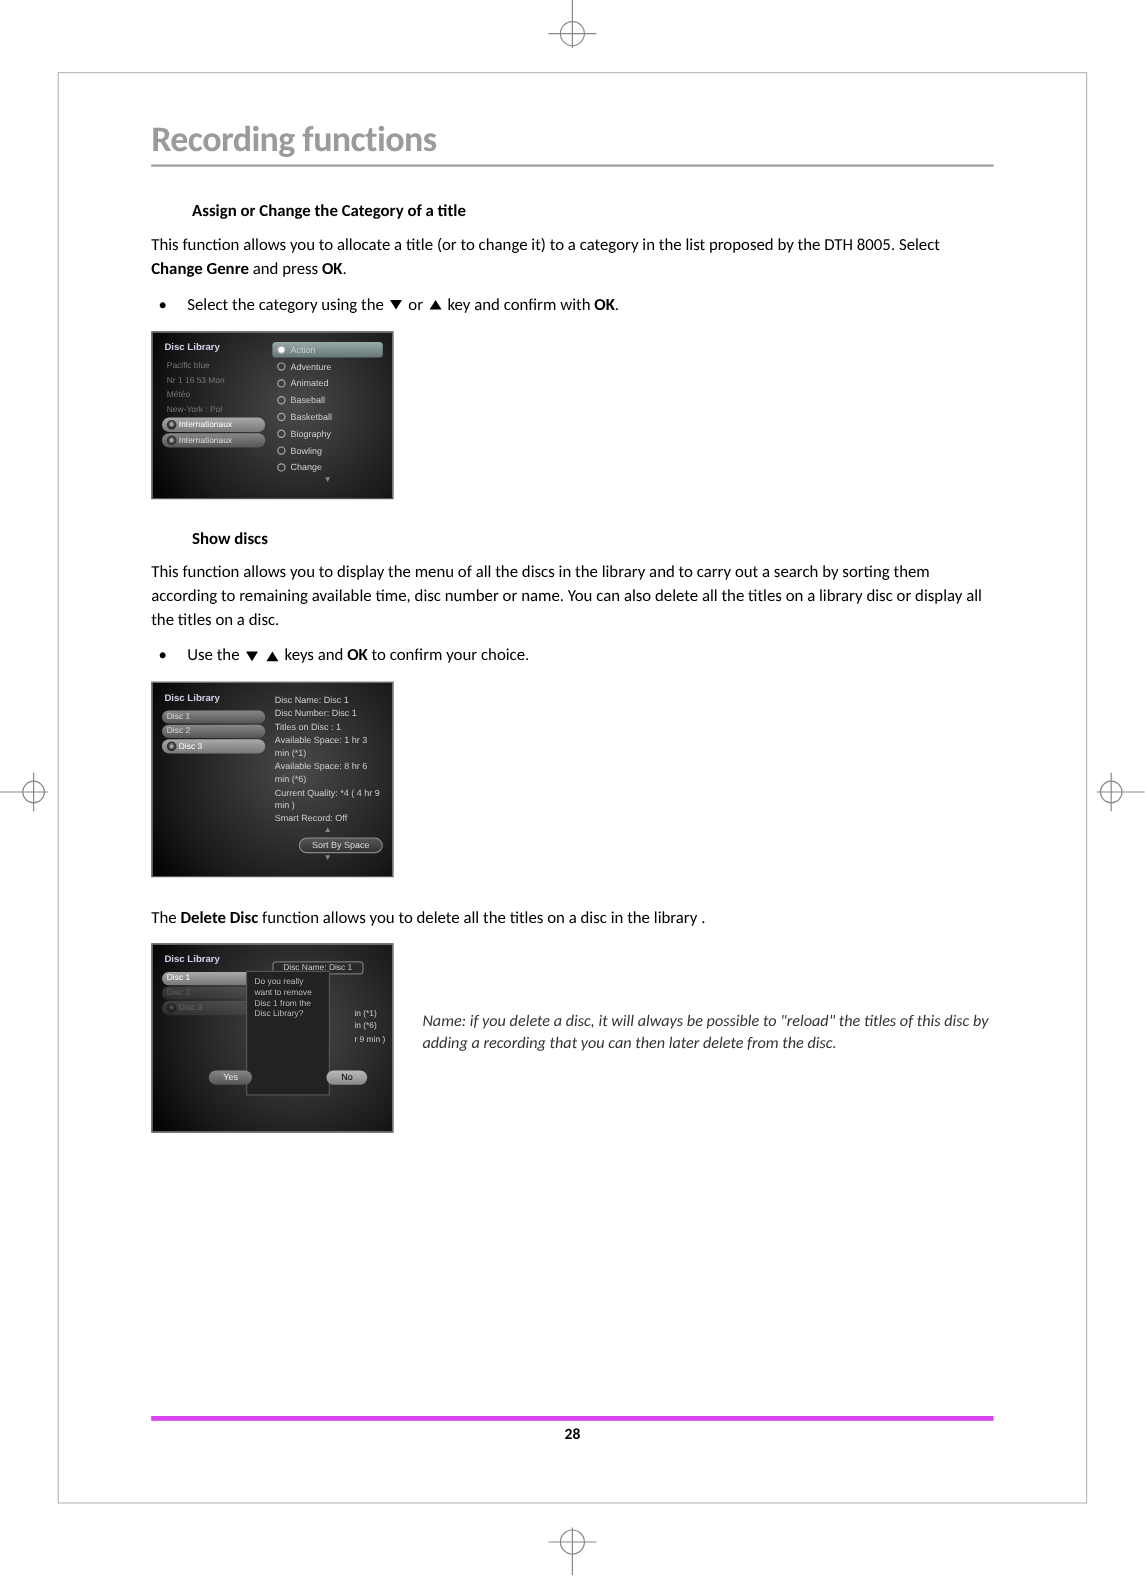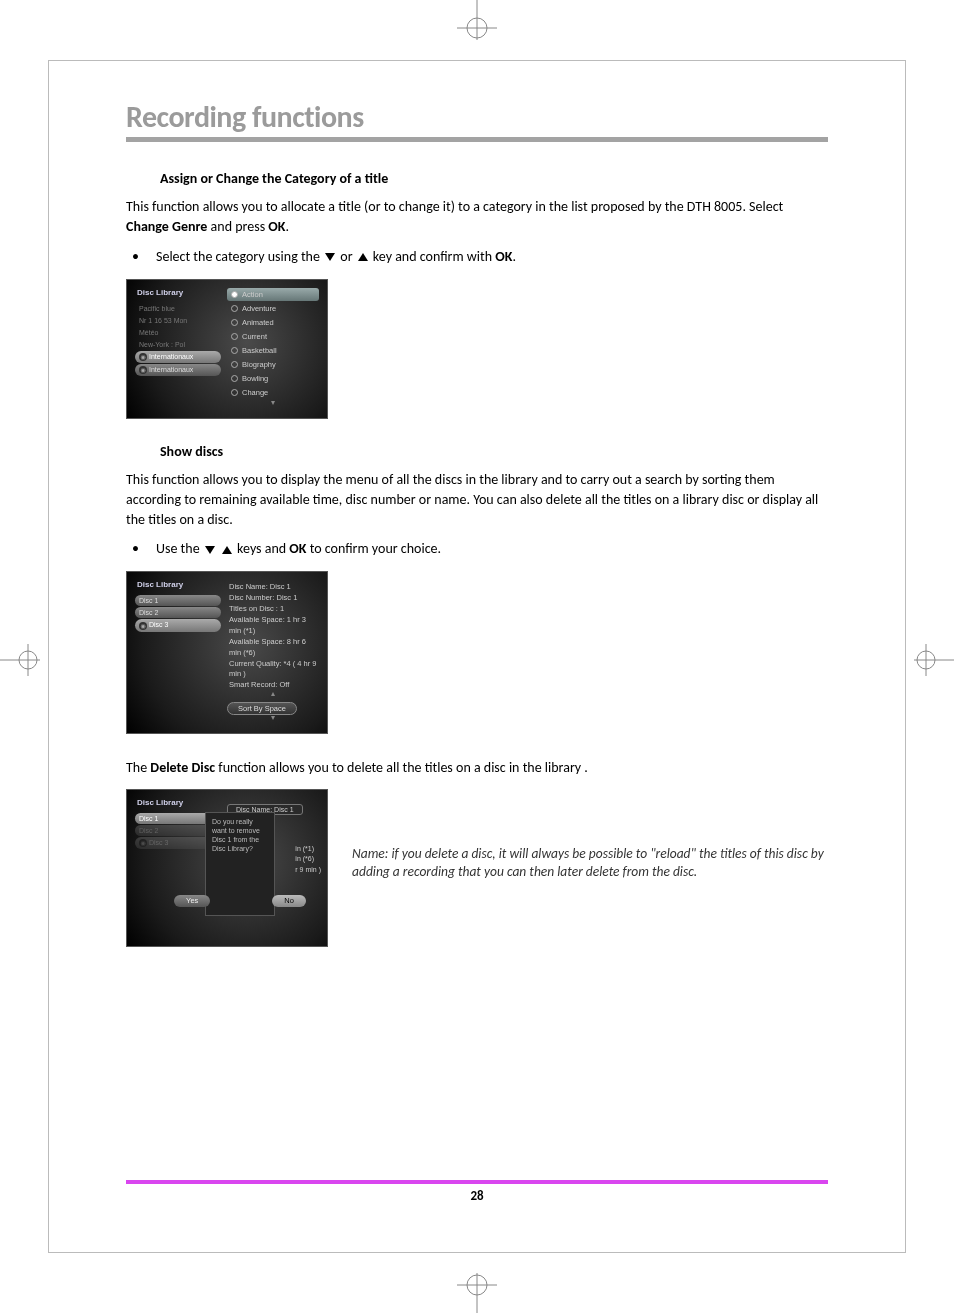--- a/index.html
+++ b/index.html
@@ -35,21 +35,21 @@
     left: 126px;
     right: 126px;
     top: 98px;
     bottom: 110px;
   }
   h1.page-title {
     font-size: 30px;
     font-weight: 800;
     color: #9b9b9b;
     letter-spacing: -0.5px;
-    border-bottom: 5px solid #a3a3a3;
+    border-bottom: 2px solid #a3a3a3;
     padding-bottom: 2px;
     margin-bottom: 28px;
   }
   .section-heading {
     font-weight: 700;
     font-size: 14px;
     margin-bottom: 10px;
     margin-left: 34px;
   }
   p.body {
@@ -304,21 +304,21 @@
             <div class="ds-radio">
               <span class="r"></span>
               <span>Adventure</span>
             </div>
             <div class="ds-radio">
               <span class="r"></span>
               <span>Animated</span>
             </div>
             <div class="ds-radio">
               <span class="r"></span>
-              <span>Current</span>
+              <span>Baseball</span>
             </div>
             <div class="ds-radio">
               <span class="r"></span>
               <span>Basketball</span>
             </div>
             <div class="ds-radio">
               <span class="r"></span>
               <span>Biography</span>
             </div>
             <div class="ds-radio">
@@ -361,21 +361,21 @@
         <div class="ds-info" id="discs-info">
             <div>Disc Name:  Disc 1</div>
             <div>Disc Number: Disc 1</div>
             <div>Titles on Disc : 1</div>
             <div>Available Space: 1 hr 3 min (*1)</div>
             <div>Available Space: 8 hr 6 min (*6)</div>
             <div>Current Quality: *4 ( 4 hr 9 min )</div>
             <div>Smart Record: Off</div>
           </div>
         <div class="ds-divider-arrow">▴</div>
-        <div style="text-align:left">
+        <div style="text-align:right">
           <span class="ds-sort-btn">Sort By Space</span>
         </div>
         <div class="ds-divider-arrow">▾</div>
       </div>
     </div>
   </div>
 
   <p class="body">
     <span>The </span><b>Delete Disc</b><span> function allows you to delete all the titles on a disc in the library .</span>
   </p>

